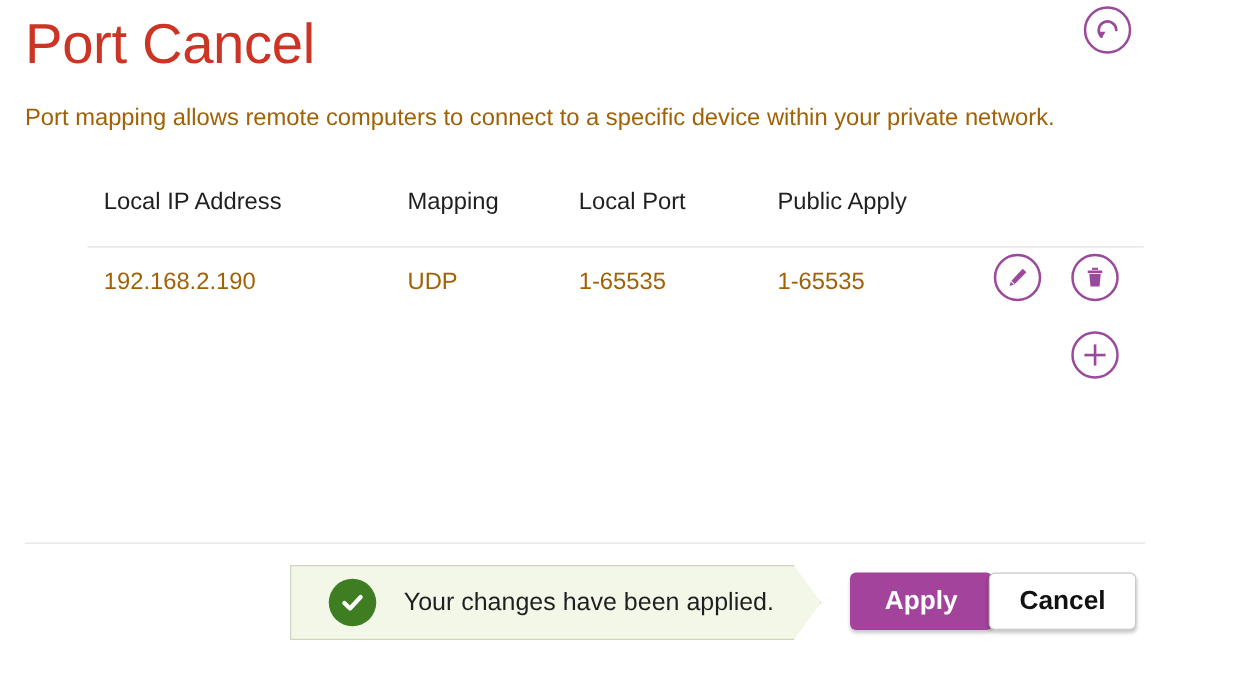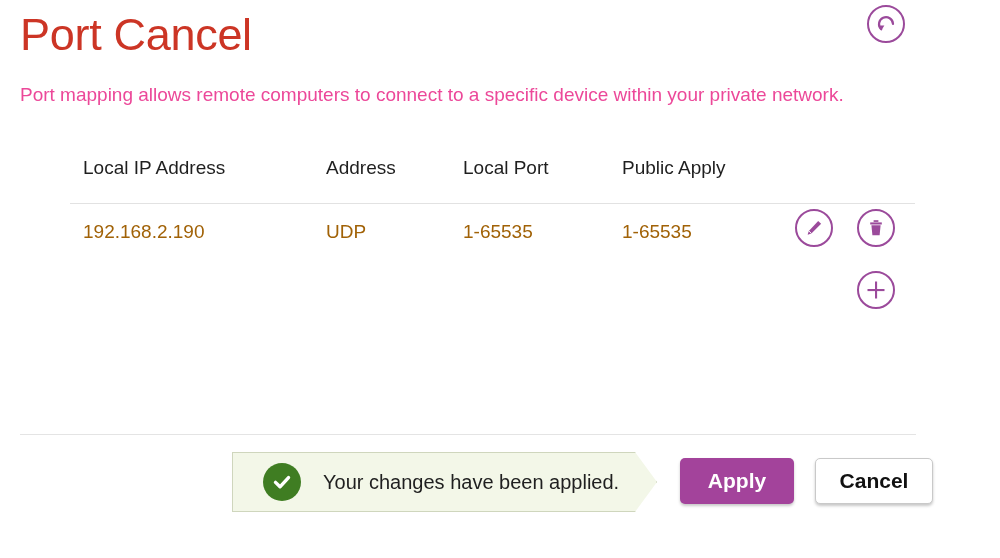--- a/index.html
+++ b/index.html
@@ -51,29 +51,29 @@
     background: transparent;
   }
   .reset-btn svg { display: block; }
 
   .description {
     position: absolute;
     left: 20px;
     top: 82px;
     font-size: 19px;
     line-height: 26px;
-    color: #ec4899;
+    color: #a16207;
     white-space: nowrap;
   }
 
   
   .table-wrap {
     position: absolute;
     left: 70px;
-    top: 155px;
+    top: 149px;
     width: 845px;
   }
   .table-head {
     position: relative;
     height: 48px;
   }
   .th {
     position: absolute;
     top: 0;
     font-size: 19px;
@@ -197,21 +197,20 @@
     background: #ffffff;
     border: 1px solid #c9c9c9;
     border-radius: 5px;
     color: #111111;
     font-family: "Liberation Sans", sans-serif;
     font-size: 21px;
     font-weight: bold;
     cursor: pointer;
     box-shadow: 0 2px 3px rgba(0,0,0,0.22);
     padding: 0;
-    margin-left: 24px;
   }
 </style>
 </head>
 <body>
 
 <div class="page">
 
   <div class="page-title">Port Cancel</div>
 
   <div class="reset-btn">
@@ -222,21 +221,21 @@
       </svg>
     </span>
   </div>
 
   <div class="description">Port mapping allows remote computers to connect to a specific device within your private network.</div>
 
   <div class="table-wrap">
 
     <div class="table-head">
       <div class="th col-ip">Local IP Address</div>
-      <div class="th col-prot">Address</div>
+      <div class="th col-prot">Mapping</div>
       <div class="th col-lp">Local Port</div>
       <div class="th col-pp">Public Apply</div>
       <div class="head-rule"></div>
     </div>
 
     <div class="table-row">
       <div class="td col-ip">192.168.2.190</div>
       <div class="td col-prot">UDP</div>
       <div class="td col-lp">1-65535</div>
       <div class="td col-pp">1-65535</div>

